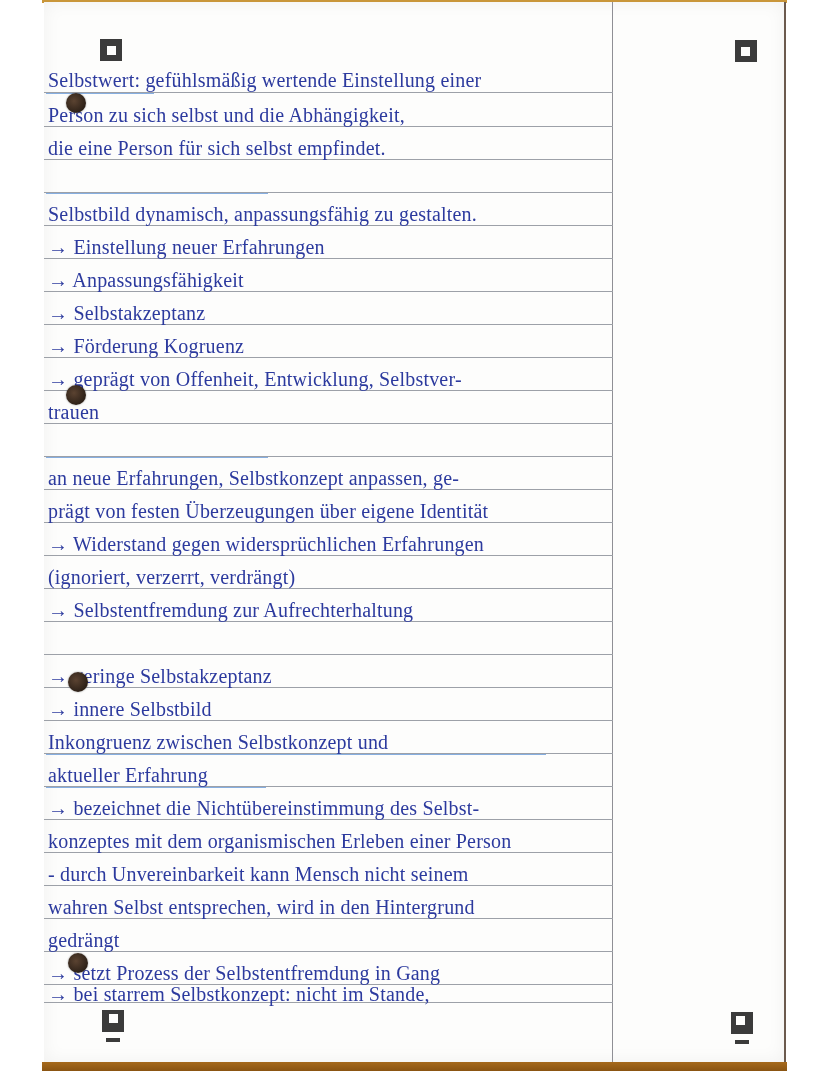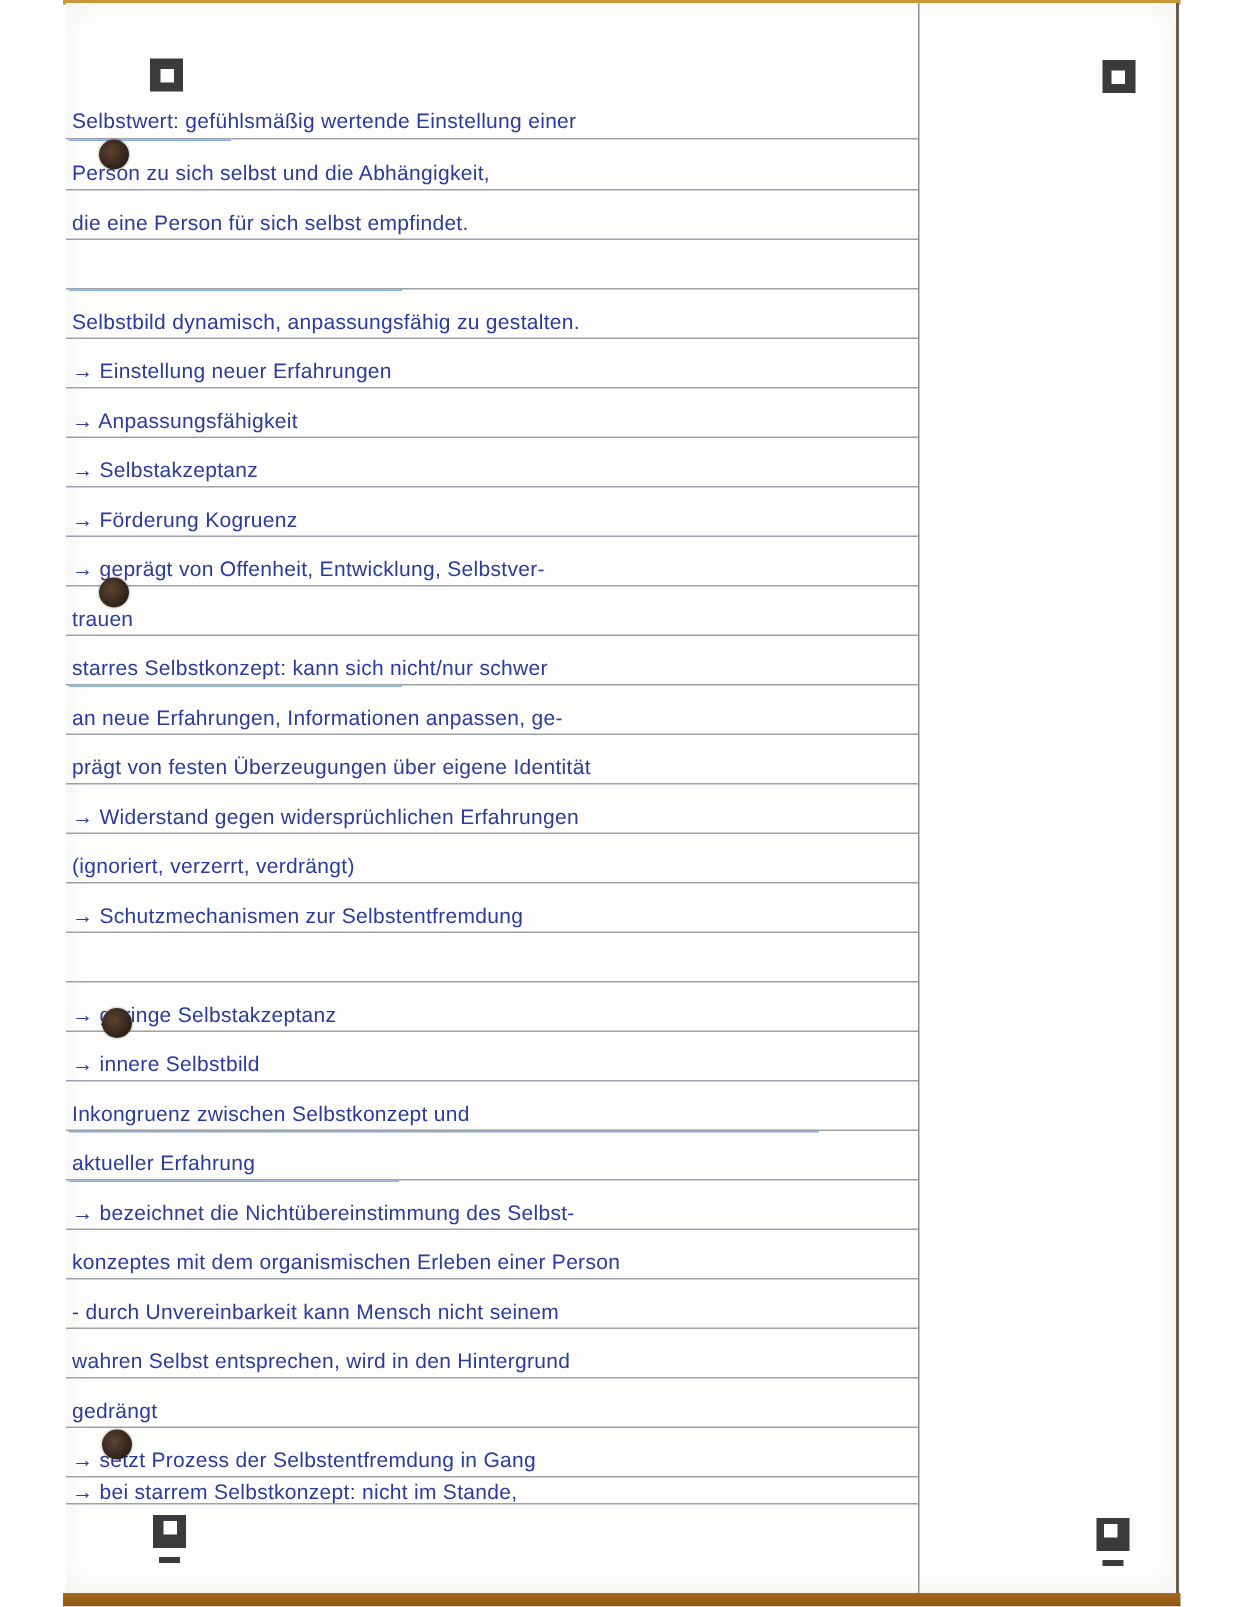--- a/index.html
+++ b/index.html
@@ -50,22 +50,22 @@
   .rule {
     position: absolute;
     left: 0;
     width: 569px;
     height: 1px;
     background: #9da1a8;
   }
   .line-text {
     position: absolute;
     left: 4px;
-    font-family: Liberation Sans, sans-serif;
-    font-size: 14px;
+    font-family: Liberation Serif, serif;
+    font-size: 20px;
     line-height: 20px;
     color: #2c3a9e;
     white-space: nowrap;
     letter-spacing: 0.2px;
     transform-origin: left bottom;
   }
   .underline {
     position: absolute;
     height: 1px;
     background: #86aee0;
@@ -140,26 +140,25 @@
   <div class="line-text" style="top:68px">Selbstwert: gefühlsmäßig wertende Einstellung einer</div>
   <div class="line-text" style="top:103px">   Person zu sich selbst und die Abhängigkeit,</div>
   <div class="line-text" style="top:136px">die eine Person für sich selbst empfindet.</div>
   <div class="line-text" style="top:202px">Selbstbild dynamisch, anpassungsfähig zu gestalten.</div>
   <div class="line-text" style="top:235px">→ Einstellung neuer Erfahrungen</div>
   <div class="line-text" style="top:268px">→ Anpassungsfähigkeit</div>
   <div class="line-text" style="top:301px">→ Selbstakzeptanz</div>
   <div class="line-text" style="top:334px">→ Förderung Kogruenz</div>
   <div class="line-text" style="top:367px">→ geprägt von Offenheit, Entwicklung, Selbstver-</div>
   <div class="line-text" style="top:400px">    trauen</div>
-  <div class="line-text" style="top:433px">starres Selbstkonzept: kann sich nicht/nur schwer</div>
-  <div class="line-text" style="top:466px">an neue Erfahrungen, Informationen anpassen, ge-</div>
+  <div class="line-text" style="top:466px">an neue Erfahrungen, Selbstkonzept anpassen, ge-</div>
   <div class="line-text" style="top:499px">prägt von festen Überzeugungen über eigene Identität</div>
   <div class="line-text" style="top:532px"> → Widerstand gegen widersprüchlichen Erfahrungen</div>
   <div class="line-text" style="top:565px">   (ignoriert, verzerrt, verdrängt)</div>
-  <div class="line-text" style="top:598px">→ Schutzmechanismen zur Selbstentfremdung</div>
+  <div class="line-text" style="top:598px">→ Selbstentfremdung zur Aufrechterhaltung</div>
   <div class="line-text" style="top:664px">→  geringe Selbstakzeptanz</div>
   <div class="line-text" style="top:697px">→  innere Selbstbild</div>
   <div class="line-text" style="top:730px">Inkongruenz zwischen Selbstkonzept und</div>
   <div class="line-text" style="top:763px">aktueller Erfahrung</div>
   <div class="line-text" style="top:796px">→ bezeichnet die Nichtübereinstimmung des Selbst-</div>
   <div class="line-text" style="top:829px">konzeptes mit dem organismischen Erleben einer Person</div>
   <div class="line-text" style="top:862px">- durch Unvereinbarkeit kann Mensch nicht seinem</div>
   <div class="line-text" style="top:895px">wahren Selbst entsprechen, wird in den Hintergrund</div>
   <div class="line-text" style="top:928px">gedrängt</div>
   <div class="line-text" style="top:961px">→  setzt Prozess der Selbstentfremdung in Gang</div>

